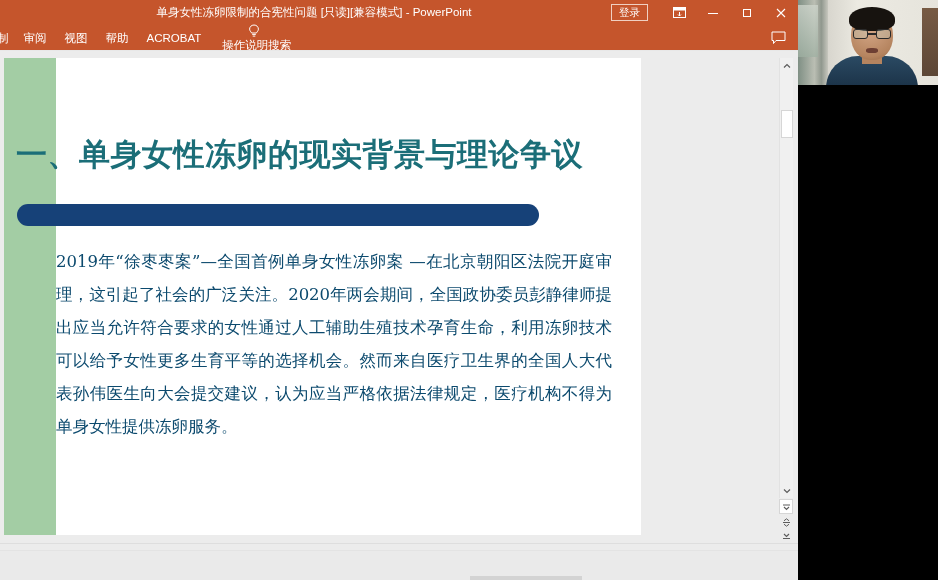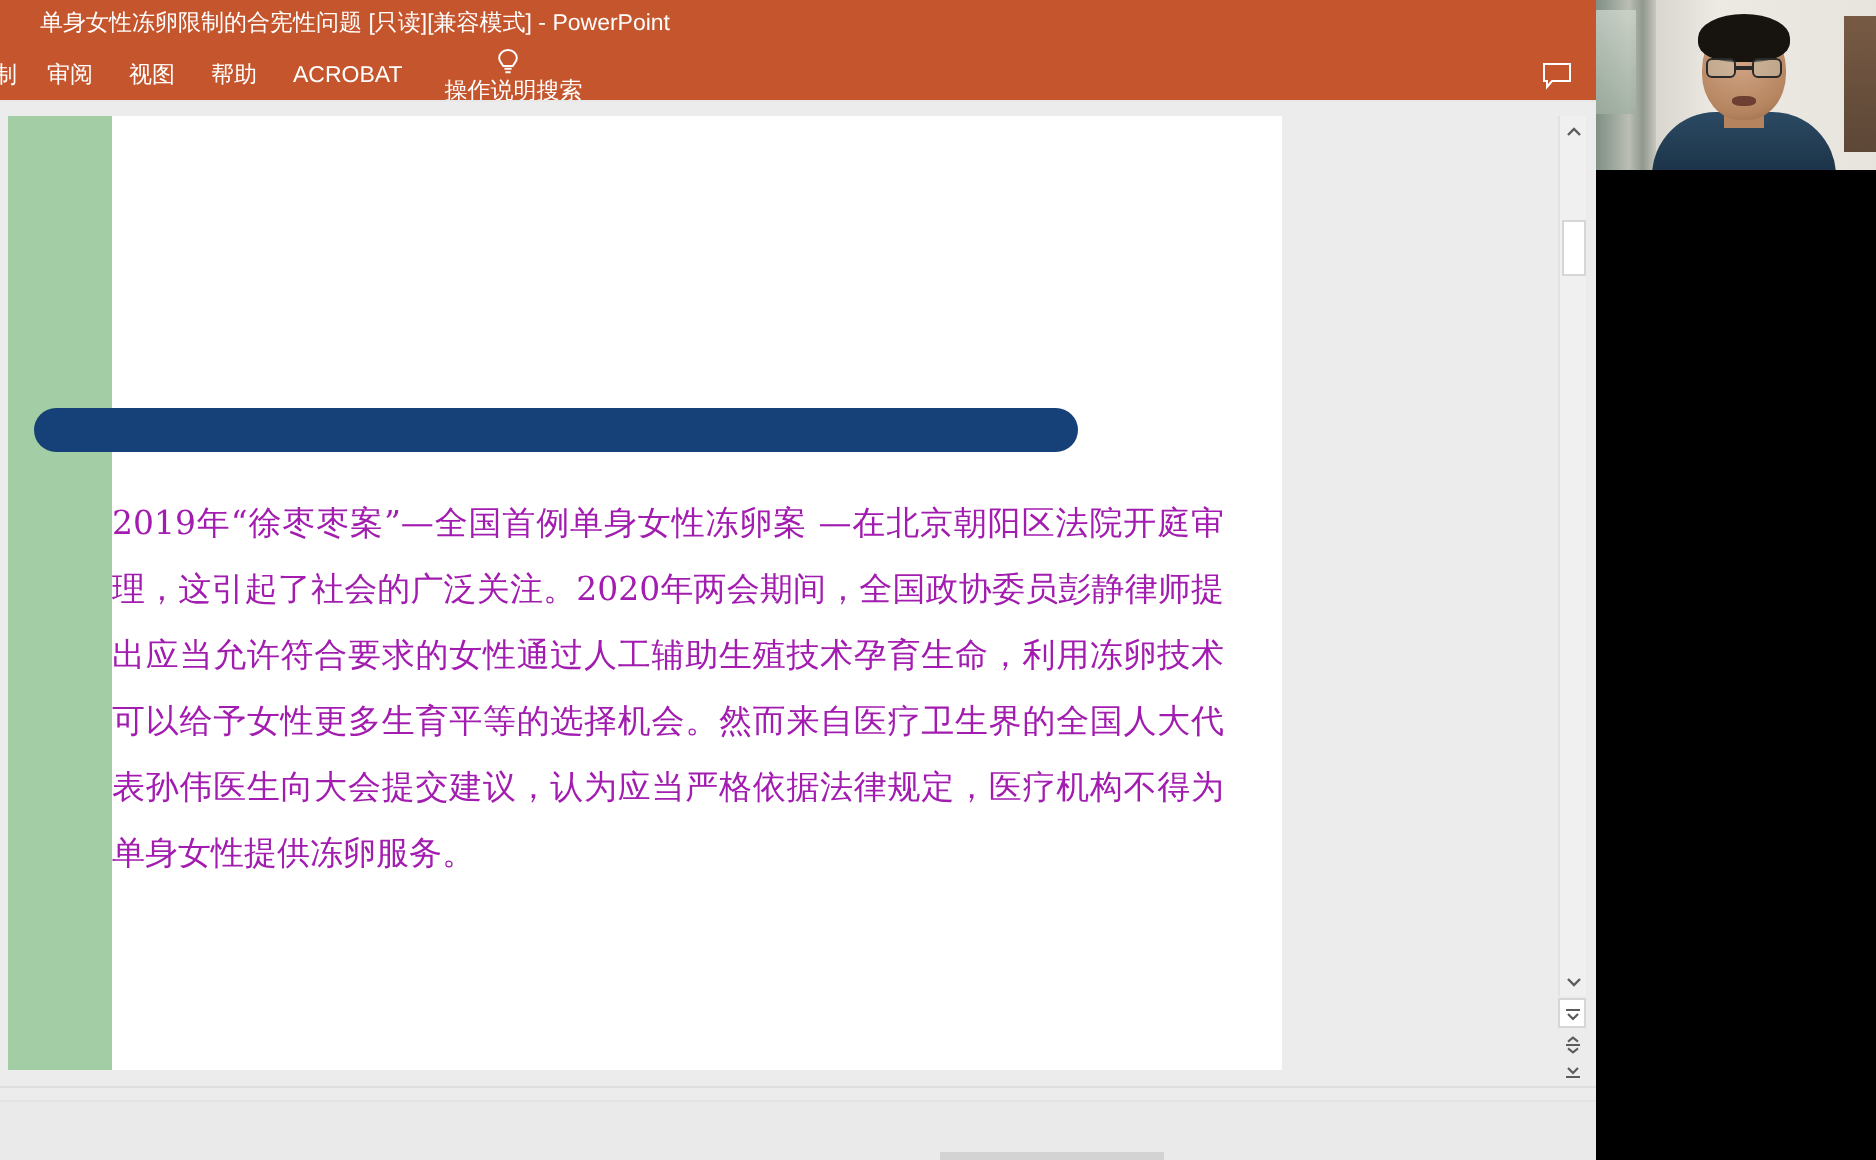--- a/index.html
+++ b/index.html
@@ -18,21 +18,21 @@
 
   
   .titlebar {
     position: absolute; left: 0; top: 0;
     width: 798px; height: 25px;
     background: #c5552c;
     display: flex; align-items: center;
   }
   .title-text {
     position: absolute; left: 0; right: 0;
-    text-align: left;
+    text-align: center;
     color: #ffffff;
     font-size: 11.5px;
     line-height: 25px;
     white-space: nowrap;
     padding-left: 20px;
     padding-right: 190px;
     overflow: hidden;
   }
   .tb-right {
     position: absolute; right: 0; top: 0;
@@ -134,21 +134,21 @@
     position: absolute;
     left: 13px; top: 146px;
     width: 522px; height: 22px;
     background: #164178;
     border-radius: 11px;
   }
   .slide-body {
     position: absolute;
     left: 52px; top: 187px;
     width: 556px;
-    color: #a21caf;
+    color: #0c4a6e;
     font-family: "DejaVu Serif", "Liberation Serif", serif;
     font-size: 16.5px;
     line-height: 33px;
     text-align: justify;
     text-indent: 0;
   }
 
   
   .vscroll {
     position: absolute;
@@ -294,20 +294,45 @@
     background: #000000;
   }
 </style>
 </head>
 <body>
 
 <div id="app">
 
   <div class="titlebar">
     <div class="title-text">单身女性冻卵限制的合宪性问题 [只读][兼容模式]  -  PowerPoint</div>
+    <div class="tb-right">
+      <div class="signin-btn">登录</div>
+      <div class="win-btn">
+        <svg width="13" height="13" viewBox="0 0 13 13">
+          <rect x="0.5" y="1.5" width="12" height="10" fill="none" stroke="#fff" stroke-width="1"></rect>
+          <rect x="0.5" y="1.5" width="12" height="3" fill="#fff"></rect>
+          <path d="M6.5 6 L6.5 10 M5 8.5 L6.5 10 L8 8.5" stroke="#fff" stroke-width="1" fill="none"></path>
+        </svg>
+      </div>
+      <div class="win-btn">
+        <svg width="12" height="12" viewBox="0 0 12 12">
+            <path d="M1 6.5 H11" stroke="#fff" stroke-width="1"></path>
+          </svg>
+      </div>
+      <div class="win-btn">
+        <svg width="12" height="12" viewBox="0 0 12 12">
+          <rect x="2.5" y="2.5" width="7" height="7" fill="none" stroke="#fff" stroke-width="1"></rect>
+        </svg>
+      </div>
+      <div class="win-btn">
+        <svg width="12" height="12" viewBox="0 0 12 12">
+          <path d="M2 2 L10 10 M10 2 L2 10" stroke="#fff" stroke-width="1.1"></path>
+        </svg>
+      </div>
+    </div>
   </div>
 
   <div class="menubar">
     <div class="menu-item clipped">制</div>
     <div class="menu-item">审阅</div>
     <div class="menu-item">视图</div>
     <div class="menu-item">帮助</div>
     <div class="menu-item">ACROBAT</div>
     <div class="tellme">
       <span class="bulb">
@@ -324,20 +349,21 @@
       </svg>
     </div>
   </div>
   <div class="menubar-underline"></div>
 
   <div class="workarea">
 
     <div class="slide">
       <div class="slide-green"></div>
       <div class="slide-panel"></div>
+      <div class="slide-title">一、单身女性冻卵的现实背景与理论争议</div>
       <div class="blue-bar"></div>
       <div class="slide-body">2019年“徐枣枣案”—全国首例单身女性冻卵案 —在北京朝阳区法院开庭审理，这引起了社会的广泛关注。2020年两会期间，全国政协委员彭静律师提出应当允许符合要求的女性通过人工辅助生殖技术孕育生命，利用冻卵技术可以给予女性更多生育平等的选择机会。然而来自医疗卫生界的全国人大代表孙伟医生向大会提交建议，认为应当严格依据法律规定，医疗机构不得为单身女性提供冻卵服务。</div>
     </div>
 
     <div class="vscroll">
       <div class="vs-arrow up">
         <svg width="8" height="6" viewBox="0 0 8 6">
             <path d="M1 4.5 L4 1.5 L7 4.5" stroke="#5c5c5c" stroke-width="1.2" fill="none"></path>
           </svg>
       </div>

